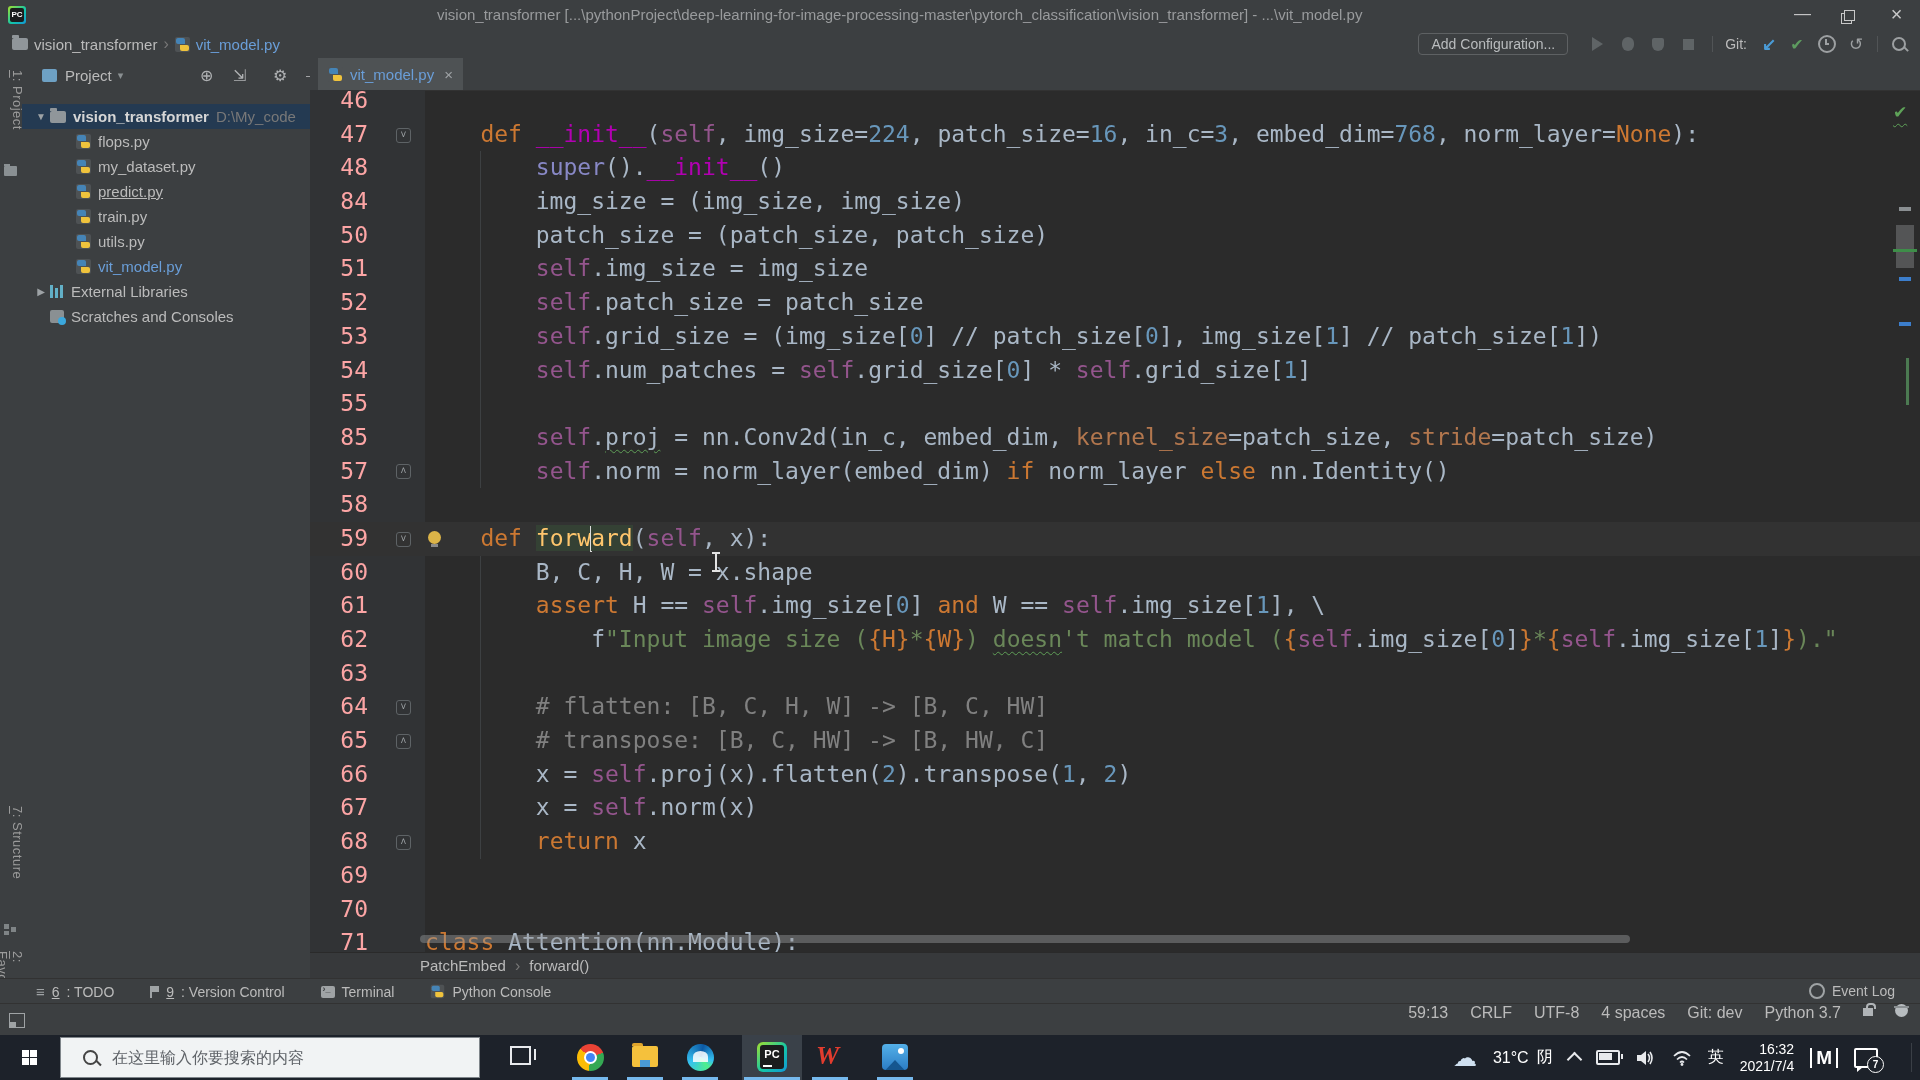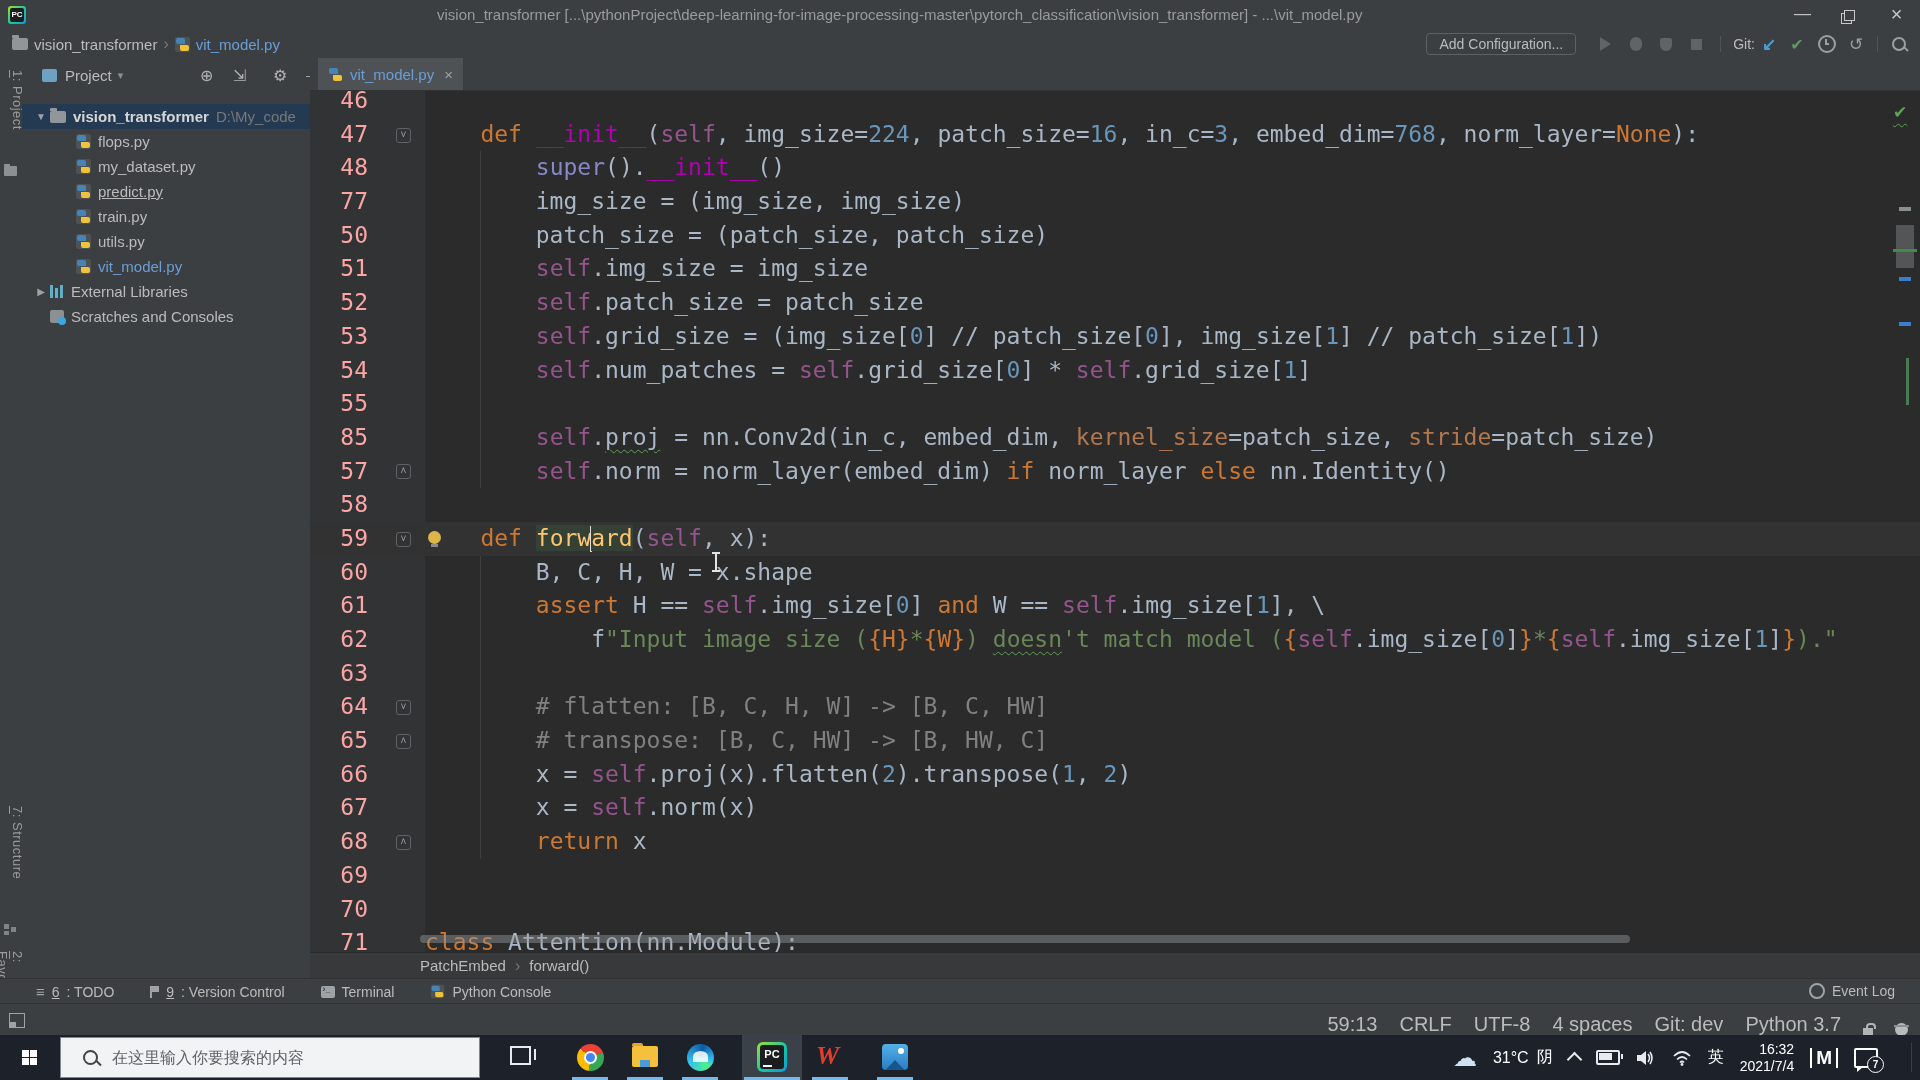--- a/index.html
+++ b/index.html
@@ -31,21 +31,21 @@
   .py-ic{width:15px;height:15px;position:relative;display:inline-block;background:#4e5254;border-radius:2px;}
   .py-ic:before{content:"";position:absolute;left:1px;top:1px;width:9px;height:6px;background:#4584b6;border-radius:2px 2px 0 2px;}
   .py-ic:after{content:"";position:absolute;right:1px;bottom:1px;width:9px;height:6px;background:#f0c33c;border-radius:0 2px 2px 2px;}
   #navright{position:absolute;right:0;top:0;height:28px;display:flex;align-items:center;}
   #addcfg{border:1px solid #5e6163;border-radius:4px;color:#b9bcbe;font-size:14px;padding:2px 12px;margin-right:14px;background:transparent;}
   .play-ic{width:0;height:0;border-left:11px solid #5f6466;border-top:7px solid transparent;border-bottom:7px solid transparent;margin:0 10px;}
   .stop-ic{width:11px;height:11px;background:#5f6466;margin:0 10px;}
   .bug-ic{width:12px;height:14px;background:#5f6466;border-radius:6px;position:relative;margin:0 9px;}
   .cov-ic{width:12px;height:13px;background:#5f6466;border-radius:2px 2px 6px 6px;margin:0 9px;}
   .vsep{width:1px;height:16px;background:#515456;margin:0 8px;}
-  .gitlbl{font-size:14px;color:#bbb;margin:0 0 0 4px;}
+  .gitlbl{font-size:14px;color:#bbb;margin:0 8px 0 4px;}
   .g-upd{color:#4a9bd6;font-size:17px;font-weight:bold;width:28px;text-align:center;}
   .g-chk{color:#5d9b5f;font-size:16px;width:28px;text-align:center;}
   .g-clock{width:14px;height:14px;border:2px solid #9da0a2;border-radius:50%;position:relative;margin:0 7px;}
   .g-clock:before{content:"";position:absolute;left:5px;top:2px;width:2px;height:5px;background:#9da0a2;}
   .g-clock:after{content:"";position:absolute;left:5px;top:6px;width:4px;height:2px;background:#9da0a2;}
   .g-undo{color:#9da0a2;font-size:17px;width:26px;text-align:center;}
   .mag{width:10px;height:10px;border:2px solid #9da0a2;border-radius:50%;position:relative;margin:0 14px 0 6px;}
   .mag:before{content:"";position:absolute;left:9px;top:9px;width:6px;height:2px;background:#9da0a2;transform:rotate(45deg);}
   
   #stripe{position:absolute;left:0;top:58px;width:22px;height:920px;background:#3c3f41;border-right:1px solid #323232;}
@@ -120,21 +120,21 @@
   .ic-flag{width:9px;height:12px;position:relative;display:inline-block;}
   .ic-flag:before{content:"";position:absolute;left:0;top:0;width:2px;height:12px;background:#9fa3a5;}
   .ic-flag:after{content:"";position:absolute;left:2px;top:0;width:7px;height:6px;background:#9fa3a5;}
   .ic-term{width:14px;height:12px;background:#9fa3a5;border-radius:2px;position:relative;display:inline-block;}
   .ic-term:before{content:"›_";position:absolute;left:2px;top:-2px;font-size:9px;color:#3c3f41;font-weight:bold;}
   #eventlog{position:absolute;right:25px;top:978px;height:25px;display:flex;align-items:center;gap:7px;font-size:14px;color:#bbb;}
   .ic-ring{width:12px;height:12px;border:2px solid #9fa3a5;border-radius:50%;display:inline-block;}
   #statusbar{position:absolute;left:0;top:1003px;width:1920px;height:32px;background:#3c3f41;border-top:1px solid #323232;}
   #sb-left-ic{position:absolute;left:9px;top:9px;width:14px;height:13px;border:1px solid #9fa3a5;}
   #sb-left-ic:before{content:"";position:absolute;left:0;bottom:0;width:6px;height:5px;background:#9fa3a5;}
-  #sbright{position:absolute;right:12px;top:0;height:32px;display:flex;align-items:flex-end;gap:22px;font-size:20px;color:#bbbbbb;}
+  #sbright{position:absolute;right:12px;top:0;height:32px;display:flex;align-items:flex-start;gap:22px;font-size:16px;color:#bbbbbb;}
   .ic-lock{width:10px;height:8px;background:#b0b4b7;position:relative;display:inline-block;margin-top:4px;}
   .ic-lock:before{content:"";position:absolute;left:3px;top:-5px;width:6px;height:4px;border:2px solid #b0b4b7;border-bottom:none;border-radius:4px 4px 0 0;}
   .ic-hector{width:13px;height:13px;border-radius:50%;background:#b7bcbf;position:relative;display:inline-block;}
   .ic-hector:before{content:"";position:absolute;left:-1px;top:2px;width:15px;height:2px;background:#8a8f92;}
   
   #taskbar{position:absolute;left:0;top:1035px;width:1920px;height:45px;background:#1d222a;}
   #startbtn{position:absolute;left:0;top:0;width:60px;height:45px;}
   .winlogo{position:absolute;left:22px;top:15px;width:15px;height:15px;}
   .winlogo i{position:absolute;width:7px;height:7px;background:#fff;}
   #tsearch{position:absolute;left:60px;top:2px;width:420px;height:41px;background:#f1f3f4;border:1px solid #80868b;box-sizing:border-box;display:flex;align-items:center;}
@@ -333,21 +333,21 @@
               <span class="fbox">˅</span>
             </span>
             <pre class="codepre"><span class="tok-t">    </span><span class="tok-k">def </span><span class="tok-m">__init__</span><span class="tok-t">(</span><span class="tok-s">self</span><span class="tok-t">, img_size=</span><span class="tok-n">224</span><span class="tok-t">, patch_size=</span><span class="tok-n">16</span><span class="tok-t">, in_c=</span><span class="tok-n">3</span><span class="tok-t">, embed_dim=</span><span class="tok-n">768</span><span class="tok-t">, norm_layer=</span><span class="tok-k">None</span><span class="tok-t">):</span></pre>
           </div>
           <div class="cl">
             <span class="ln">48</span>
             <span class="fold"></span>
             <pre class="codepre"><span class="tok-t">        </span><span class="tok-b">super</span><span class="tok-t">().</span><span class="tok-m">__init__</span><span class="tok-t">()</span></pre>
           </div>
           <div class="cl">
-            <span class="ln">77</span>
+            <span class="ln">84</span>
             <span class="fold"></span>
             <pre class="codepre"><span class="tok-t">        img_size = (img_size, img_size)</span></pre>
           </div>
           <div class="cl">
             <span class="ln">50</span>
             <span class="fold"></span>
             <pre class="codepre"><span class="tok-t">        patch_size = (patch_size, patch_size)</span></pre>
           </div>
           <div class="cl">
             <span class="ln">51</span>

